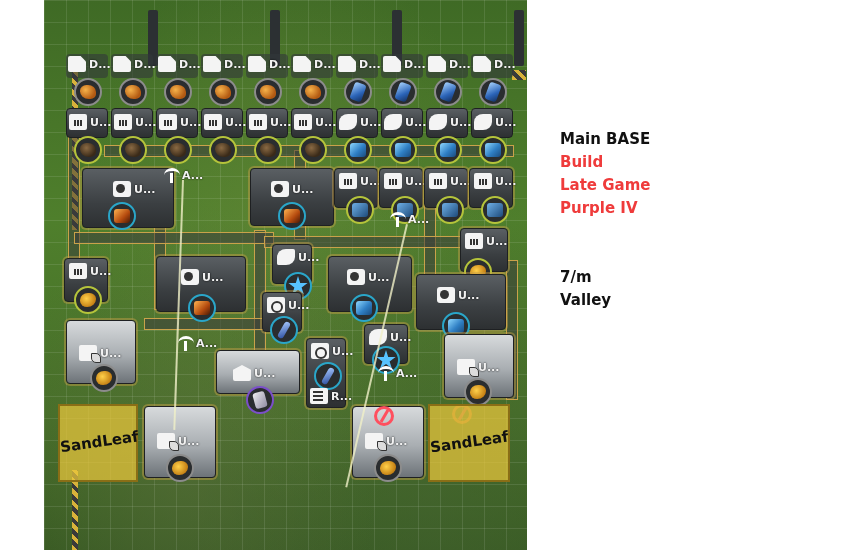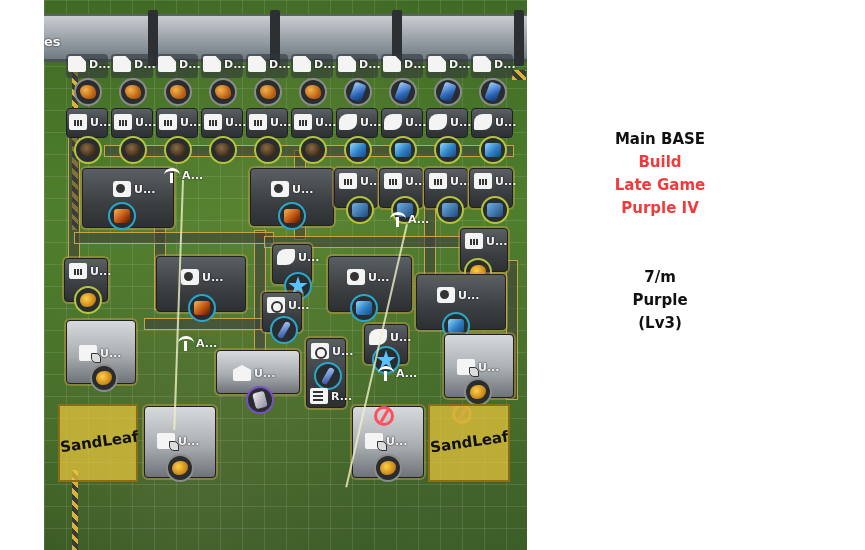--- a/index.html
+++ b/index.html
@@ -136,21 +136,21 @@
       position: absolute; background: rgba(236,200,60,0.72);
       border: 2px solid #8a6e16;
     }
     .zone-label {
       position: absolute; left: 0; right: 0; top: 36%; text-align: center;
       font-size: 15px; font-weight: bold; color: #111; transform: rotate(-8deg);
       font-family: "DejaVu Sans", sans-serif;
     }
 
     #caption {
-      position: absolute; left: 560px; top: 128px; width: 200px; text-align: center;
+      position: absolute; left: 560px; top: 128px; width: 200px; text-align: left;
       font-family: "DejaVu Sans", sans-serif; font-weight: bold; font-size: 15px; line-height: 23px;
     }
     .cap-black { color: #111111; }
     .cap-red { color: #ef3b3b; }
     .cap-purple { color: #a05cc4; }
     .cap-gap { height: 46px; }
   </style>
 </head>
 <body>
 
@@ -165,23 +165,20 @@
   <div class="belt belt-v" style="left:110px;top:210px;height:100px;"></div>
   <div class="belt belt-v" style="left:210px;top:230px;height:140px;"></div>
   <div class="belt belt-v" style="left:250px;top:150px;height:90px;"></div>
   <div class="belt belt-v" style="left:380px;top:200px;height:80px;"></div>
   <div class="belt belt-v" style="left:462px;top:260px;height:140px;"></div>
   <div class="belt belt-h" style="left:30px;top:232px;width:200px;"></div>
   <div class="belt belt-h" style="left:220px;top:236px;width:240px;"></div>
   <div class="belt belt-h" style="left:60px;top:145px;width:410px;"></div>
   <div class="belt belt-h" style="left:100px;top:318px;width:140px;"></div>
 
-  <div id="top-wall">
-    <span id="wall-label">es</span>
-  </div>
   <div class="wall-post" style="left:104px;"></div>
   <div class="wall-post" style="left:226px;"></div>
   <div class="wall-post" style="left:348px;"></div>
   <div class="wall-post" style="left:470px;"></div>
 
   <div id="row1"></div>
 
   <div id="row2"></div>
 
   <div class="machine" style="left:38px;top:168px;width:92px;height:60px;">
@@ -596,15 +593,14 @@
     </div>
   </div>
 
 <div id="caption">
   <div class="cap-black">Main BASE</div>
   <div class="cap-red">Build</div>
   <div class="cap-red">Late Game</div>
   <div class="cap-red">Purple IV</div>
   <div class="cap-gap"></div>
   <div class="cap-black">7/m</div>
-  <div class="cap-black">Purple</div>
-  <div class="cap-black">(Lv3)</div>
+  <div class="cap-black">Valley</div>
 </div>
 
 </body></html>

